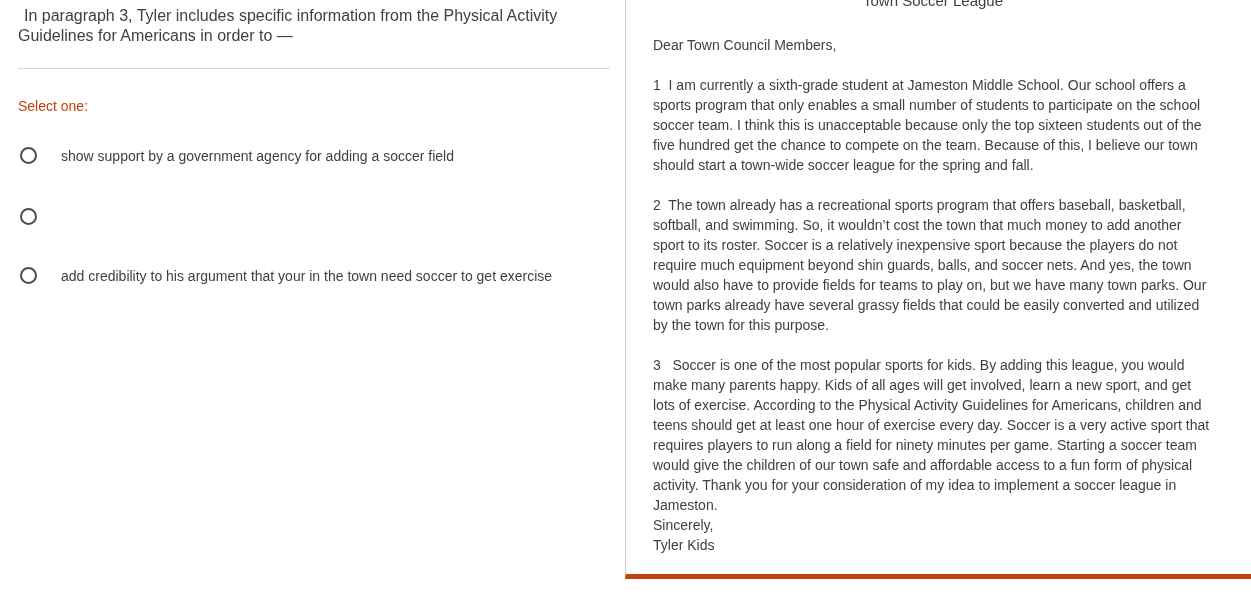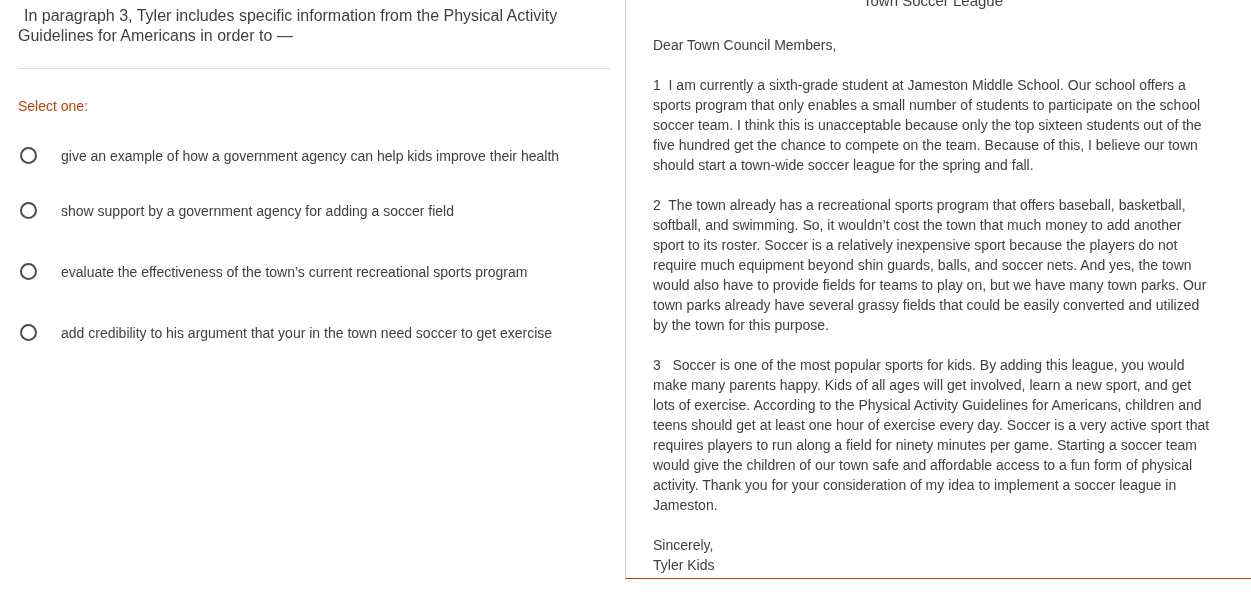--- a/index.html
+++ b/index.html
@@ -68,21 +68,21 @@
     max-width: 500px;
   }
 
   
   .right-panel {
     position: absolute;
     left: 625px; top: 0;
     width: 626px;
     height: 579px;
     border-left: 1px solid #cccccc;
-    border-bottom: 1px solid #c2410c;
+    border-bottom: 5px solid #c2410c;
     overflow: hidden;
     padding: 0 38px 0 27px;
     background: #ffffff;
   }
   .passage-title {
     margin-top: -8px;
     text-align: center;
     font-size: 15px;
     font-weight: 400;
     color: #3f3f3f;
@@ -91,48 +91,43 @@
     width: 560px;
     font-size: 14px;
     line-height: 20px;
     color: #3f3f3f;
   }
   .salutation { margin-top: 26px; }
   .passage-p {
     margin-top: 20px;
     white-space: pre-wrap;
   }
-  .closing-block { margin-top: 20px; }
+  .closing-block { }
 </style>
 </head>
 <body>
 
 <div class="left-panel">
 
   <div class="question">In paragraph 3, Tyler includes specific information from the Physical Activity Guidelines for Americans in order to —</div>
 
   <hr class="divider">
 
   <div class="select-label">Select one:</div>
 
   <div class="options">
 
-    <div class="option-row first">
-      <span class="radio"></span>
-      <span class="option-label">give an example of how a government agency can help kids improve their health</span>
-    </div>
 
     <div class="option-row">
       <span class="radio"></span>
       <span class="option-label">show support by a government agency for adding a soccer field</span>
     </div>
 
     <div class="option-row">
       <span class="radio"></span>
-      <span class="option-label">evaluate the effectiveness of the town’s current recreational sports program</span>
     </div>
 
     <div class="option-row">
       <span class="radio"></span>
       <span class="option-label">add credibility to his argument that your in the town need soccer to get exercise</span>
     </div>
 
   </div>
 </div>
 

